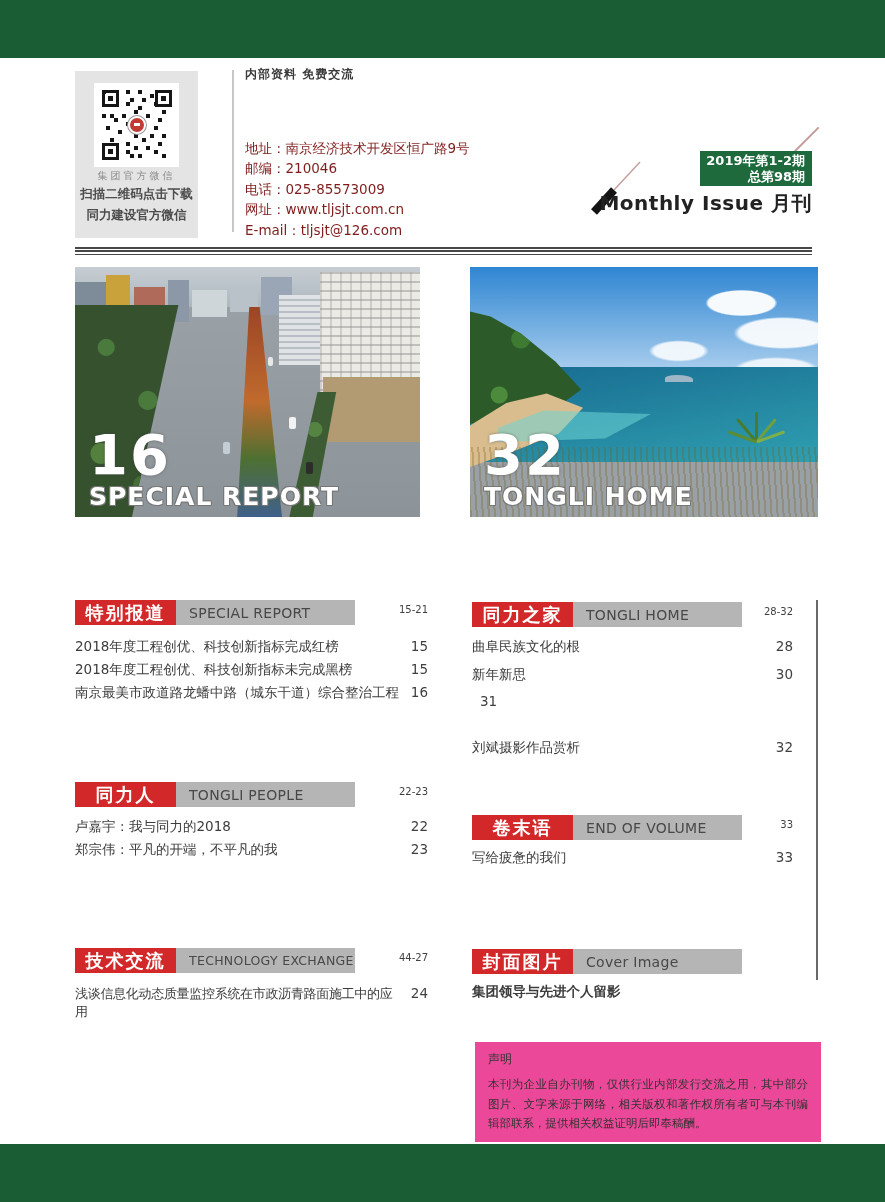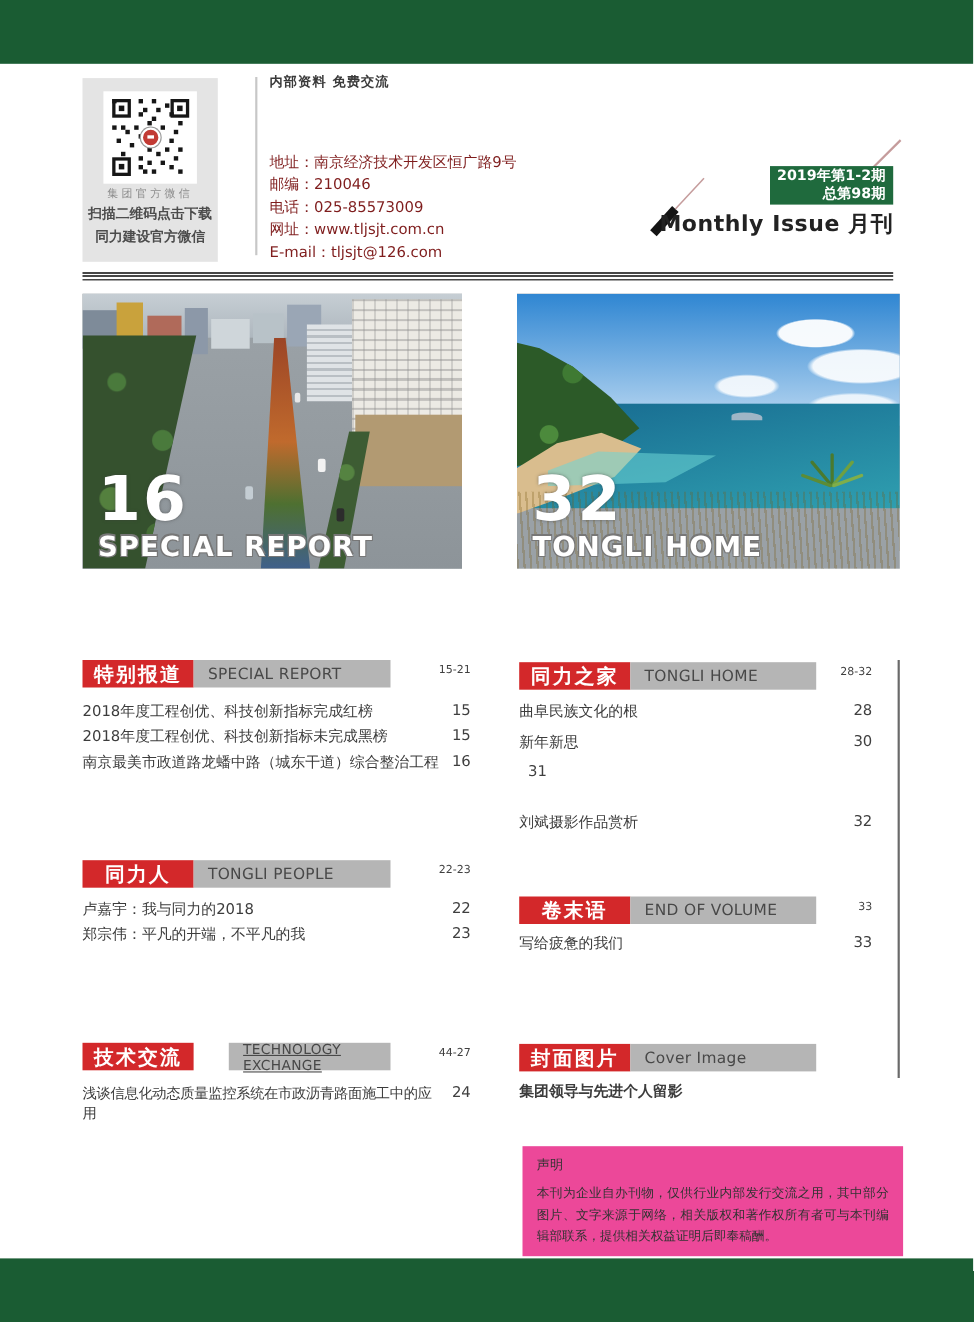--- a/index.html
+++ b/index.html
@@ -125,21 +125,21 @@
   .feat-label { position:absolute; left:14px; bottom:6px; font-size:25px; font-weight:bold; color:#fff;
     letter-spacing:1px; text-shadow:-1px -1px 0 #777,1px -1px 0 #777,-1px 1px 0 #777,1px 1px 0 #777; }
 
   
   .sec { position:absolute; }
   .sec-bar { position:relative; height:25px; display:flex; }
   .sec-red { width:101px; background:#d3282a; color:#fff; font-size:18px; font-weight:bold;
     display:flex; align-items:center; justify-content:center; letter-spacing:2px; }
   .sec-en { flex:1; background:#b5b5b5; color:#484848; font-size:14px;
     display:flex; align-items:center; padding-left:13px; letter-spacing:0.3px; }
-  .sec-en.small { font-size:12.5px;text-decoration:underline; }
+  .sec-en.small { font-size:12.5px; }
   .sec-range { position:absolute; right:0; top:4px; font-size:10px; color:#3f3f3f;margin-left:24px; }
   .row { position:absolute; left:0; right:0; display:flex; justify-content:space-between;
     font-size:13.5px; color:#3c3c3c; }
   .row .pg { color:#3f3f3f; padding-left:8px; }
   .row.tight .it { font-size:13px; letter-spacing:-0.3px; }
 
   .vrule { position:absolute; left:816px; top:600px; width:2px; height:380px; background:#6a6a6a; }
 
   
   .disclaimer { position:absolute; left:475px; top:1042px; width:346px; min-height:82px;
@@ -269,21 +269,21 @@
       <span class="it">卢嘉宇：我与同力的2018</span>
       <span class="pg">22</span>
     </div>
     <div class="row" style="top:59px;">
       <span class="it">郑宗伟：平凡的开端，不平凡的我</span>
       <span class="pg">23</span>
     </div>
   </div>
 
   <div class="sec" style="left:75px; top:948px; width:353px;">
-    <div class="sec-bar" style="width:280px;gap:32px;">
+    <div class="sec-bar" style="width:280px;">
       <div class="sec-red">技术交流</div>
       <div class="sec-en small">TECHNOLOGY EXCHANGE</div>
     </div>
     <div class="sec-range">44-27</div>
     <div class="row tight" style="top:37px;">
       <span class="it">浅谈信息化动态质量监控系统在市政沥青路面施工中的应用</span>
       <span class="pg">24</span>
     </div>
   </div>
 

